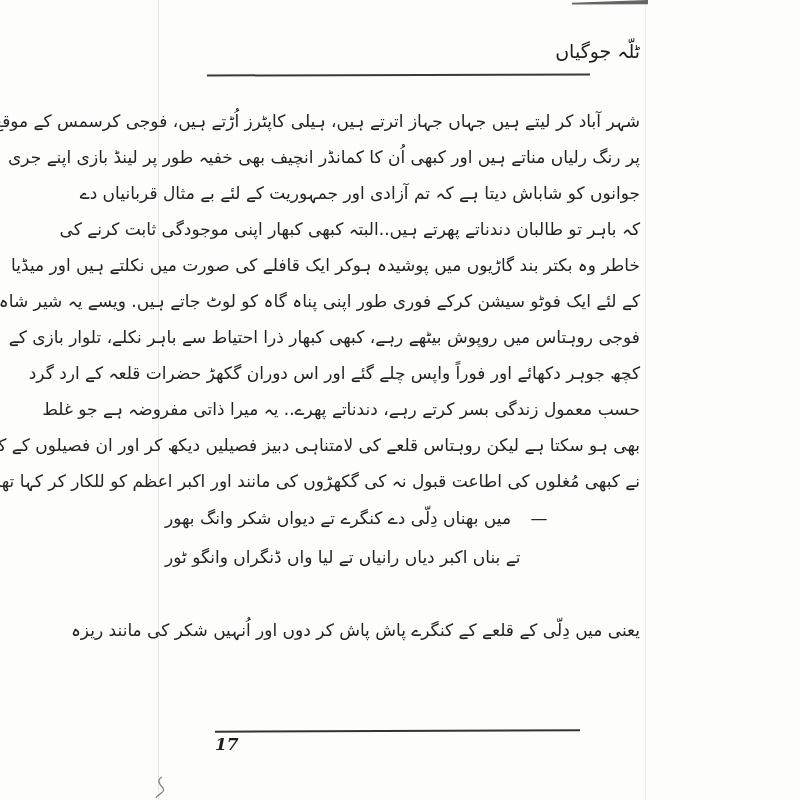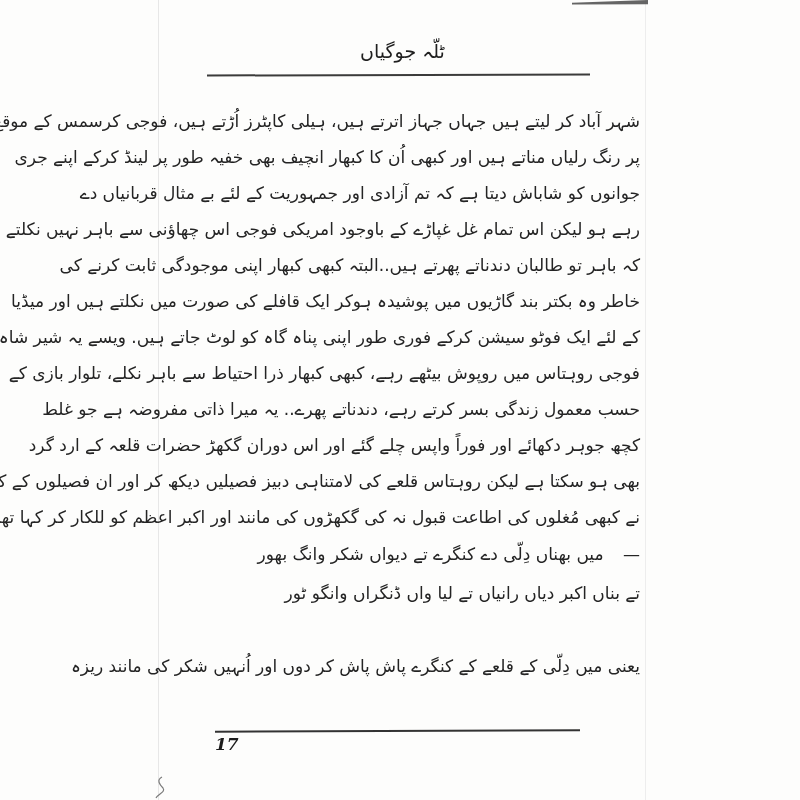--- a/index.html
+++ b/index.html
@@ -21,40 +21,40 @@
     position: absolute; left: 572px; top: 0; width: 76px; height: 5px;
     background: #4a4a4a;
     clip-path: polygon(0 55%, 100% 0, 100% 85%, 0 90%);
     opacity: 0.85;
   }
   
   .squiggle { position: absolute; left: 150px; top: 776px; }
 
   .header {
     position: absolute; left: 165px; top: 36px; width: 475px;
-    text-align: center; direction: rtl;
+    text-align: right; direction: rtl;
   }
   .header-title { font-size: 19px; line-height: 30px; color: #1f1f1f; }
   .header-rule {
     position: absolute; left: 207px; top: 74px; width: 383px; height: 2px;
     background: #3b3b3b; transform: rotate(-0.15deg);
   }
 
   .text-column {
     position: absolute; left: 165px; top: 103px; width: 475px;
     direction: rtl;
   }
   .bline {
     height: 36px; line-height: 36px; font-size: 17px;
     text-align: justify; text-align-last: justify;
     white-space: nowrap; color: #242424;
   }
   .verse {
     height: 39px; line-height: 39px; font-size: 17px;
-    text-align: right; color: #242424;
+    text-align: left; color: #242424;
   }
   .verse .vmarker { margin-left: 14px; letter-spacing: -1px; }
   .closing {
     height: 36px; line-height: 36px; margin-top: 35px;
   }
 
   .footer-rule {
     position: absolute; left: 215px; top: 730px; width: 365px; height: 2px;
     background: #333; transform: rotate(-0.2deg);
   }
@@ -75,29 +75,28 @@
   <div class="scan-edge right"></div>
   <div class="top-streak"></div>
 
   <div class="header">
     <div class="header-title">ٹلّہ جوگیاں</div>
   </div>
   <div class="header-rule"></div>
 
   <div class="text-column">
     <div class="bline">شہر آباد کر لیتے ہیں جہاں جہاز اترتے ہیں، ہیلی کاپٹرز اُڑتے ہیں، فوجی کرسمس کے موقع</div>
-    <div class="bline">پر رنگ رلیاں مناتے ہیں اور کبھی اُن کا کبھار انچیف بھی خفیہ طور پر لینڈ کرکے اپنے جری</div>
+    <div class="bline">پر رنگ رلیاں مناتے ہیں اور کبھی اُن کا کمانڈر انچیف بھی خفیہ طور پر لینڈ بازی اپنے جری</div>
     <div class="bline">جوانوں کو شاباش دیتا ہے کہ تم آزادی اور جمہوریت کے لئے بے مثال قربانیاں دے</div>
-    <div class="bline">رہے ہو لیکن اس تمام غل غپاڑے کے باوجود امریکی فوجی اس چھاؤنی سے باہر نہیں نکلتے</div>
     <div class="bline">کہ باہر تو طالبان دندناتے پھرتے ہیں..البتہ کبھی کبھار اپنی موجودگی ثابت کرنے کی</div>
     <div class="bline">خاطر وہ بکتر بند گاڑیوں میں پوشیدہ ہوکر ایک قافلے کی صورت میں نکلتے ہیں اور میڈیا</div>
     <div class="bline">کے لئے ایک فوٹو سیشن کرکے فوری طور اپنی پناہ گاہ کو لوٹ جاتے ہیں. ویسے یہ شیر شاہ کے</div>
     <div class="bline">فوجی روہتاس میں روپوش بیٹھے رہے، کبھی کبھار ذرا احتیاط سے باہر نکلے، تلوار بازی کے</div>
+    <div class="bline">کچھ جوہر دکھائے اور فوراً واپس چلے گئے اور اس دوران گکھڑ حضرات قلعہ کے ارد گرد</div>
     <div class="bline">حسب معمول زندگی بسر کرتے رہے، دندناتے پھرے.. یہ میرا ذاتی مفروضہ ہے جو غلط</div>
-    <div class="bline">کچھ جوہر دکھائے اور فوراً واپس چلے گئے اور اس دوران گکھڑ حضرات قلعہ کے ارد گرد</div>
     <div class="bline">بھی ہو سکتا ہے لیکن روہتاس قلعے کی لامتناہی دبیز فصیلیں دیکھ کر اور ان فصیلوں کے کنگرے</div>
     <div class="bline">نے کبھی مُغلوں کی اطاعت قبول نہ کی گکھڑوں کی مانند اور اکبر اعظم کو للکار کر کہا تھا کہ..</div>
 
     <div class="verse">
       <span class="vmarker">—</span>
       <span>میں بھناں دِلّی دے کنگرے تے دیواں شکر وانگ بھور</span>
     </div>
     <div class="verse">
       <span>تے بناں اکبر دیاں رانیاں تے لیا واں ڈنگراں وانگو ٹور</span>
     </div>

